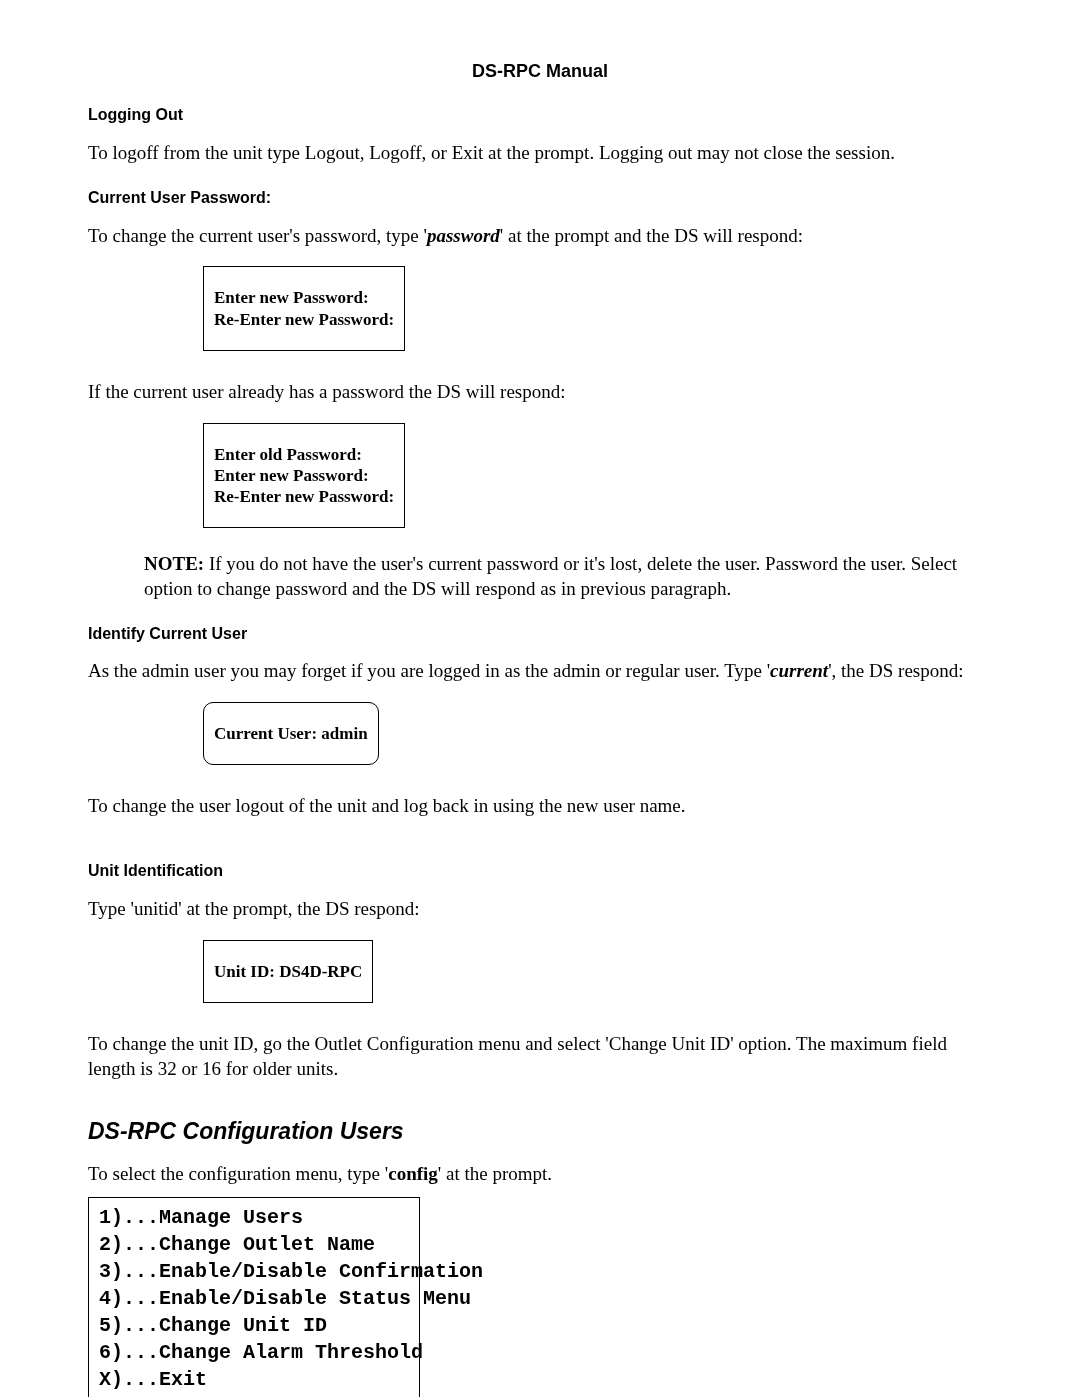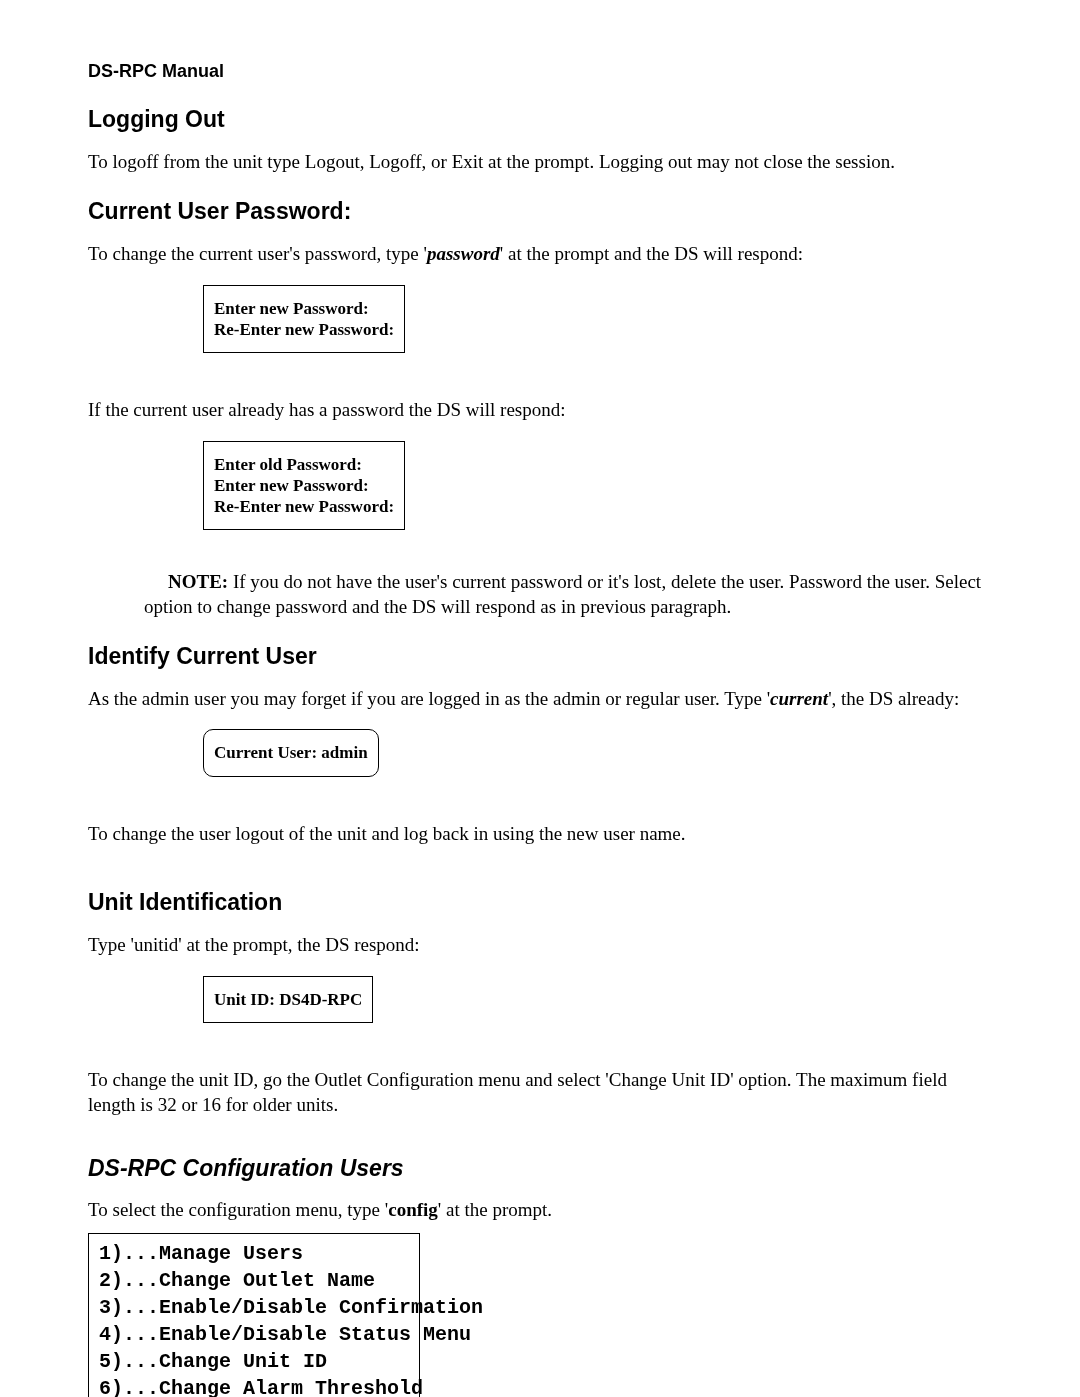--- a/index.html
+++ b/index.html
@@ -10,46 +10,47 @@
     margin: 0;
     padding: 60px 88px 60px 88px;
     width: 1080px;
     box-sizing: border-box;
     line-height: 1.3;
   }
   .header-title {
     font-family: Arial, Helvetica, sans-serif;
     font-weight: bold;
     font-size: 18px;
+    text-align: center;
   }
   .section-heading {
     font-family: Arial, Helvetica, sans-serif;
     font-weight: bold;
-    font-size: 23px;
+    font-size: 16px;
     margin-top: 22px;
     margin-bottom: 4px;
   }
   .major-heading {
     font-family: Arial, Helvetica, sans-serif;
     font-weight: bold;
     font-style: italic;
     font-size: 23px;
     margin-top: 36px;
     margin-bottom: 4px;
   }
   p {
     margin: 15px 0 10px 0;
   }
   .box {
     border: 1.5px solid #000;
     font-family: "Times New Roman", Times, serif;
     font-weight: bold;
     font-size: 17px;
-    padding: 12px 10px;
-    margin: 8px 0 30px 115px;
+    padding: 20px 10px;
+    margin: 8px 0 14px 115px;
     display: inline-block;
     min-width: 180px;
     line-height: 1.25;
     white-space: pre-line;
   }
   .mono-box {
     border: 1.5px solid #000;
     font-family: "Courier New", Courier, monospace;
     font-weight: bold;
     font-size: 20px;
@@ -57,21 +58,20 @@
     margin: 8px 0 14px 0px;
     width: 310px;
     line-height: 1.35;
     white-space: pre;
   }
   .note-block {
     margin: 10px 0 10px 56px;
   }
   .note-label {
     font-weight: bold;
-    margin-left: 24px;
   }
   .cmd {
     font-weight: bold;
     font-style: italic;
   }
   .cmd-plain {
     font-weight: bold;
   }
 </style>
 </head>
@@ -93,21 +93,21 @@
 <p>If the current user already has a password the DS will respond:</p>
 <div class="box">Enter old Password:
 Enter new Password:
 Re-Enter new Password:</div>
 <p class="note-block">
   <span class="note-label">NOTE:</span><span> If you do not have the user's current password or it's lost, delete the user. Password the user. Select option to change password and the DS will respond as in previous paragraph.</span>
 </p>
 
 <div class="section-heading">Identify Current User</div>
 <p>
-  <span>As the admin user you may forget if you are logged in as the admin or regular user. Type '</span><span class="cmd">current</span><span>', the DS already:</span>
+  <span>As the admin user you may forget if you are logged in as the admin or regular user. Type '</span><span class="cmd">current</span><span>', the DS respond:</span>
 </p>
 <div class="box" style="min-width:140px;border-radius:10px;">Current User: admin</div>
 <p>To change the user logout of the unit and log back in using the new user name.</p>
 
 <div class="section-heading" style="margin-top:42px;">Unit Identification</div>
 <p>Type 'unitid' at the prompt, the DS respond:</p>
 <div class="box" style="min-width:140px;">Unit ID: DS4D-RPC</div>
 <p>To change the unit ID, go the Outlet Configuration menu and select 'Change Unit ID' option. The maximum field length is 32 or 16 for older units.</p>
 
 <div class="major-heading">DS-RPC Configuration Users</div>

